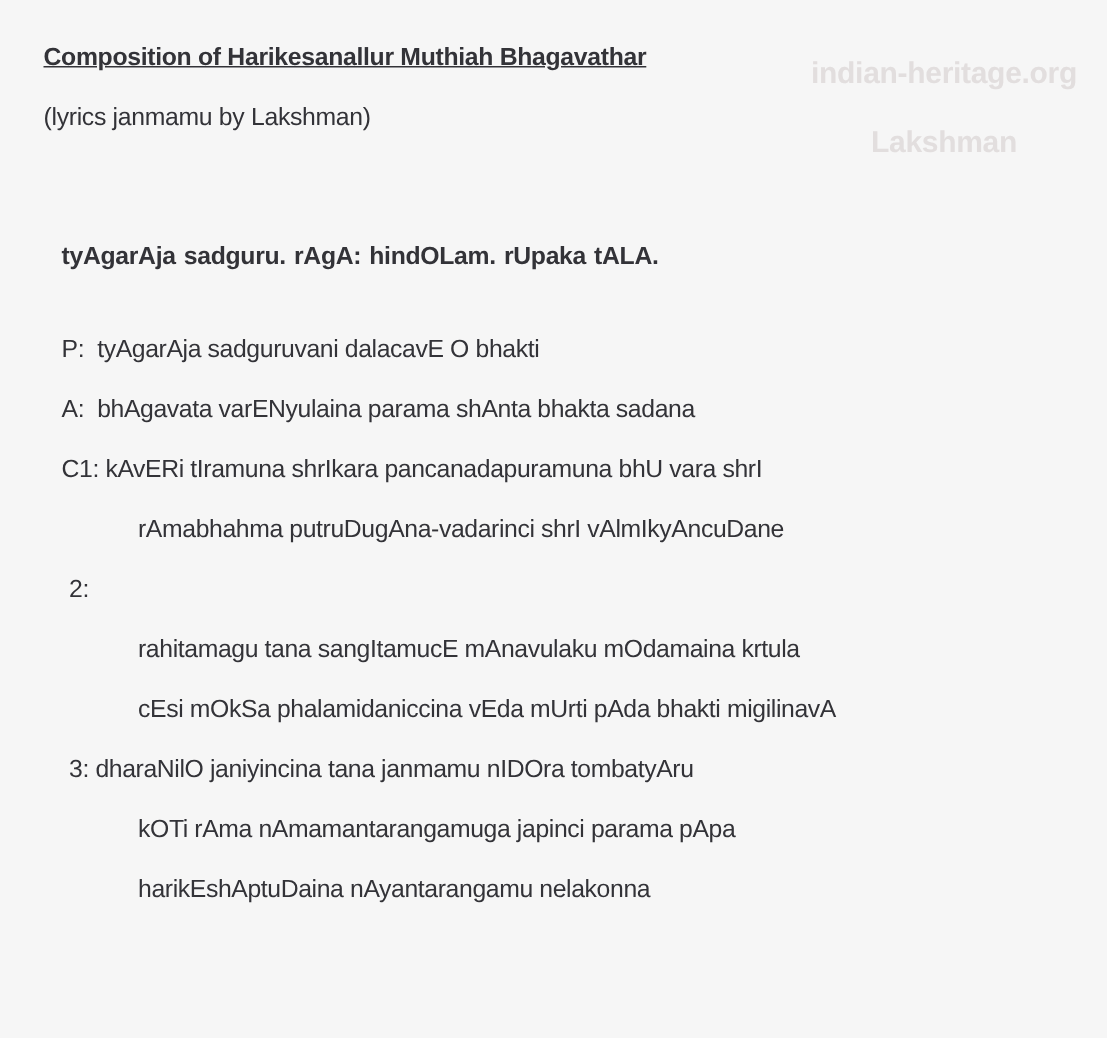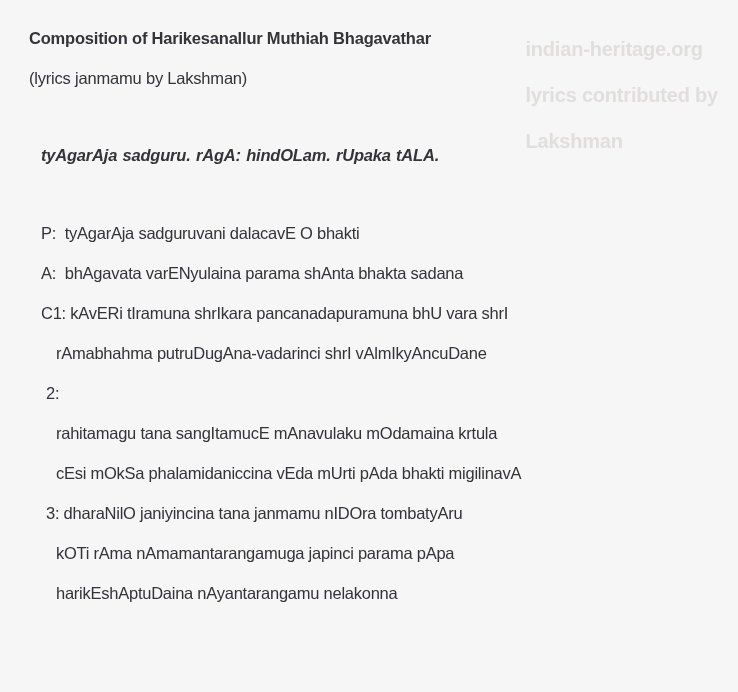--- a/index.html
+++ b/index.html
@@ -16,82 +16,81 @@
       color: #333338;
     }
     .title {
       position: absolute;
       left: 29px;
       top: 29px;
       font-size: 16.5px;
       font-weight: bold;
       letter-spacing: -0.2px;
       white-space: nowrap;
+      text-decoration: underline;
     }
     .subtitle {
       position: absolute;
       left: 29px;
       top: 69px;
       font-size: 16.5px;
       letter-spacing: -0.2px;
       white-space: nowrap;
     }
     .watermark {
       position: absolute;
       right: 20px;
       top: 26px;
-      text-align: left;
+      text-align: center;
       color: #e2dede;
       font-weight: bold;
       font-size: 20px;
       line-height: 46px;
       letter-spacing: -0.2px;
       margin-left: 44px;
     }
     .watermark div { white-space: nowrap; }
     .heading {
       position: absolute;
       left: 41px;
-      top: 146px;
+      top: 162px;
       font-size: 16.5px;
       font-weight: bold;
       letter-spacing: -0.2px;
       white-space: nowrap;
       word-spacing: 1px;
-      font-style: italic;
     }
     .lyrics {
       position: absolute;
       left: 0;
       top: 222px;
       width: 738px;
     }
     .line {
       height: 40px;
       line-height: 22px;
       font-size: 16.5px;
       letter-spacing: -0.25px;
       white-space: pre;
       display: flex;
     }
     .line .label { white-space: pre; }
     .line .text { white-space: pre; }
     .line.lead { padding-left: 41px; }
     .line.lead-num { padding-left: 46px; }
-    .line.cont { padding-left: 56px; }
+    .line.cont { padding-left: 92px; }
   </style>
 </head>
 <body>
 
 <div class="title">Composition of Harikesanallur Muthiah Bhagavathar</div>
 <div class="subtitle">(lyrics janmamu by Lakshman)</div>
 
 <div class="watermark">
   <div>indian-heritage.org</div>
-  <div>lyrics contributed by</div>
   <div>Lakshman</div>
 </div>
 
 <div class="heading">tyAgarAja sadguru.  rAgA:  hindOLam.  rUpaka tALA.</div>
 
 <div class="lyrics">
   <div class="line lead">
     <span class="label">P:  </span><span class="text">tyAgarAja sadguruvani dalacavE O bhakti</span>
   </div>
   <div class="line lead">

